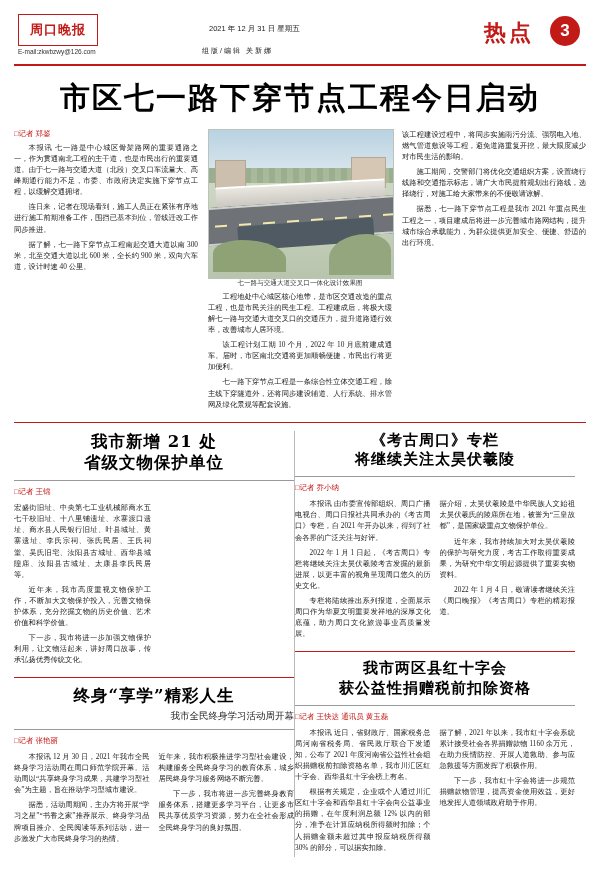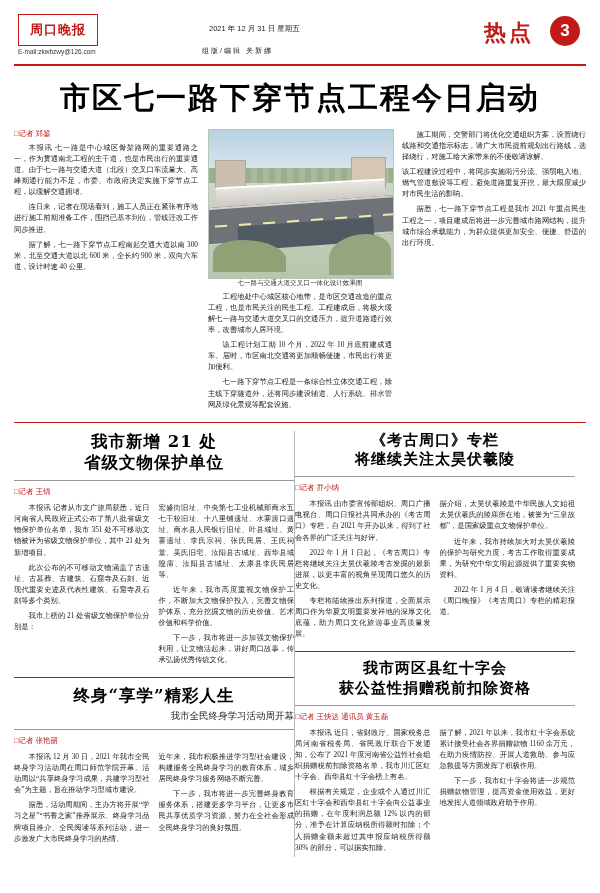--- a/index.html
+++ b/index.html
@@ -184,46 +184,41 @@
           <div class="grassR"></div>
         </div>
         <div class="photo-cap">七一路与交通大道交叉口一体化设计效果图</div>
       </div>
       <p class="tx">工程地处中心城区核心地带，是市区交通改造的重点工程，也是市民关注的民生工程。工程建成后，将极大缓解七一路与交通大道交叉口的交通压力，提升道路通行效率，改善城市人居环境。</p>
       <p class="tx">该工程计划工期 10 个月，2022 年 10 月底前建成通车。届时，市区南北交通将更加顺畅便捷，市民出行将更加便利。</p>
       <p class="tx">七一路下穿节点工程是一条综合性立体交通工程，除主线下穿隧道外，还将同步建设辅道、人行系统、排水管网及绿化景观等配套设施。</p>
     </div>
 
     <div class="col">
+      <p class="tx noind">该工程建设过程中，将同步实施雨污分流、强弱电入地、燃气管道敷设等工程，避免道路重复开挖，最大限度减少对市民生活的影响。</p>
       <p class="tx">施工期间，交警部门将优化交通组织方案，设置绕行线路和交通指示标志，请广大市民提前规划出行路线，选择绕行，对施工给大家带来的不便敬请谅解。</p>
-      <p class="tx noind">该工程建设过程中，将同步实施雨污分流、强弱电入地、燃气管道敷设等工程，避免道路重复开挖，最大限度减少对市民生活的影响。</p>
       <p class="tx">据悉，七一路下穿节点工程是我市 2021 年重点民生工程之一，项目建成后将进一步完善城市路网结构，提升城市综合承载能力，为群众提供更加安全、便捷、舒适的出行环境。</p>
     </div>
   </div>
 
   <div class="hr-red"></div>
 
   <div class="lower">
 
     <div class="half">
 
       <div>
         <div class="sub-headline h1">
           <div>我市新增 21 处</div>
           <div>省级文物保护单位</div>
         </div>
         <div class="hr-thin"></div>
         <div class="byline">□记者 王锦</div>
         <div class="two-col">
           <div class="c">
-            <p class="tx">本报讯 记者从市文广旅局获悉，近日河南省人民政府正式公布了第八批省级文物保护单位名单，我市 351 处不可移动文物被评为省级文物保护单位，其中 21 处为新增项目。</p>
-            <p class="tx">此次公布的不可移动文物涵盖了古遗址、古墓葬、古建筑、石窟寺及石刻、近现代重要史迹及代表性建筑、石窟寺及石刻等多个类别。</p>
-            <p class="tx">我市上榜的 21 处省级文物保护单位分别是：</p>
-          </div>
-          <div class="c">
             <p class="tx noind">宏盛街旧址、中央第七工业机械部商水五七干校旧址、十八里铺遗址、水寨渡口遗址、商水县人民银行旧址、叶县城址、黄寨遗址、李氏宗祠、张氏民居、王氏祠堂、吴氏旧宅、汝阳县古城址、西华县城隍庙、汝阳县古城址、太康县李氏民居等。</p>
             <p class="tx">近年来，我市高度重视文物保护工作，不断加大文物保护投入，完善文物保护体系，充分挖掘文物的历史价值、艺术价值和科学价值。</p>
             <p class="tx">下一步，我市将进一步加强文物保护利用，让文物活起来，讲好周口故事，传承弘扬优秀传统文化。</p>
           </div>
         </div>
       </div>
 
       <div class="hr-red"></div>
       <div class="blockgap"></div>
 

